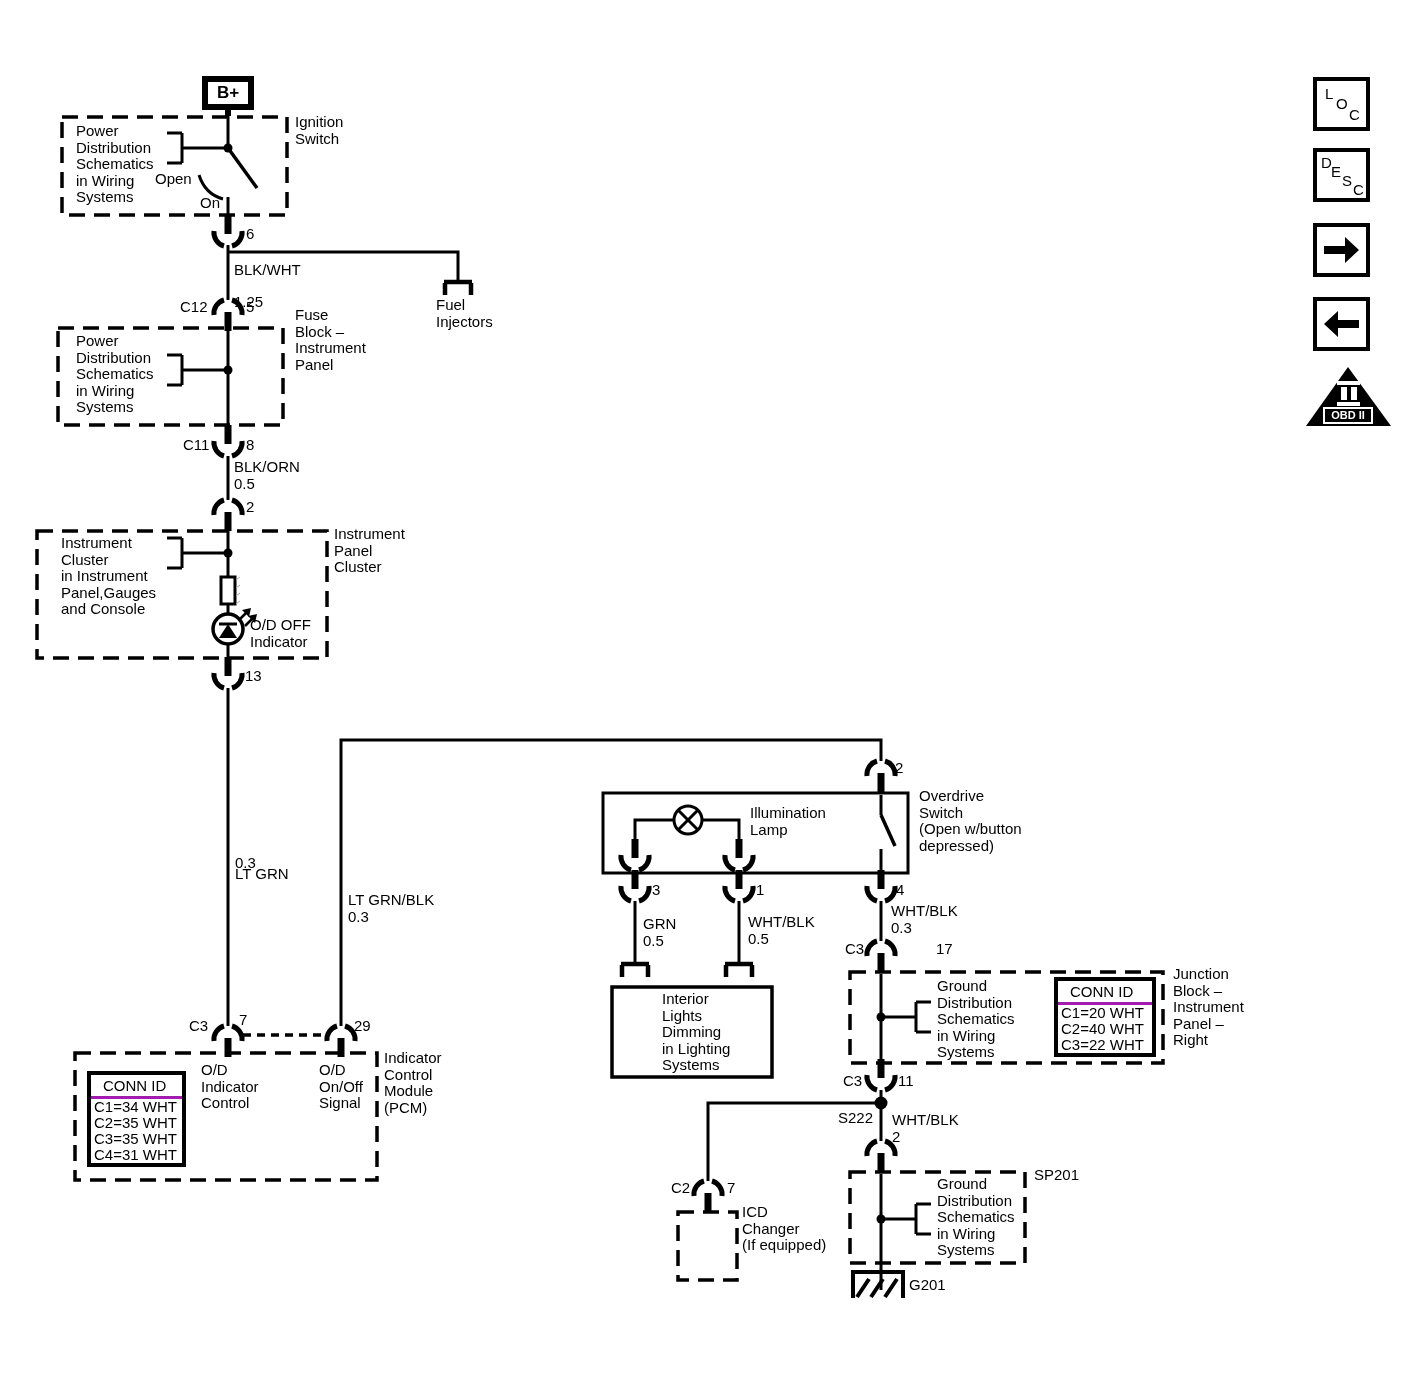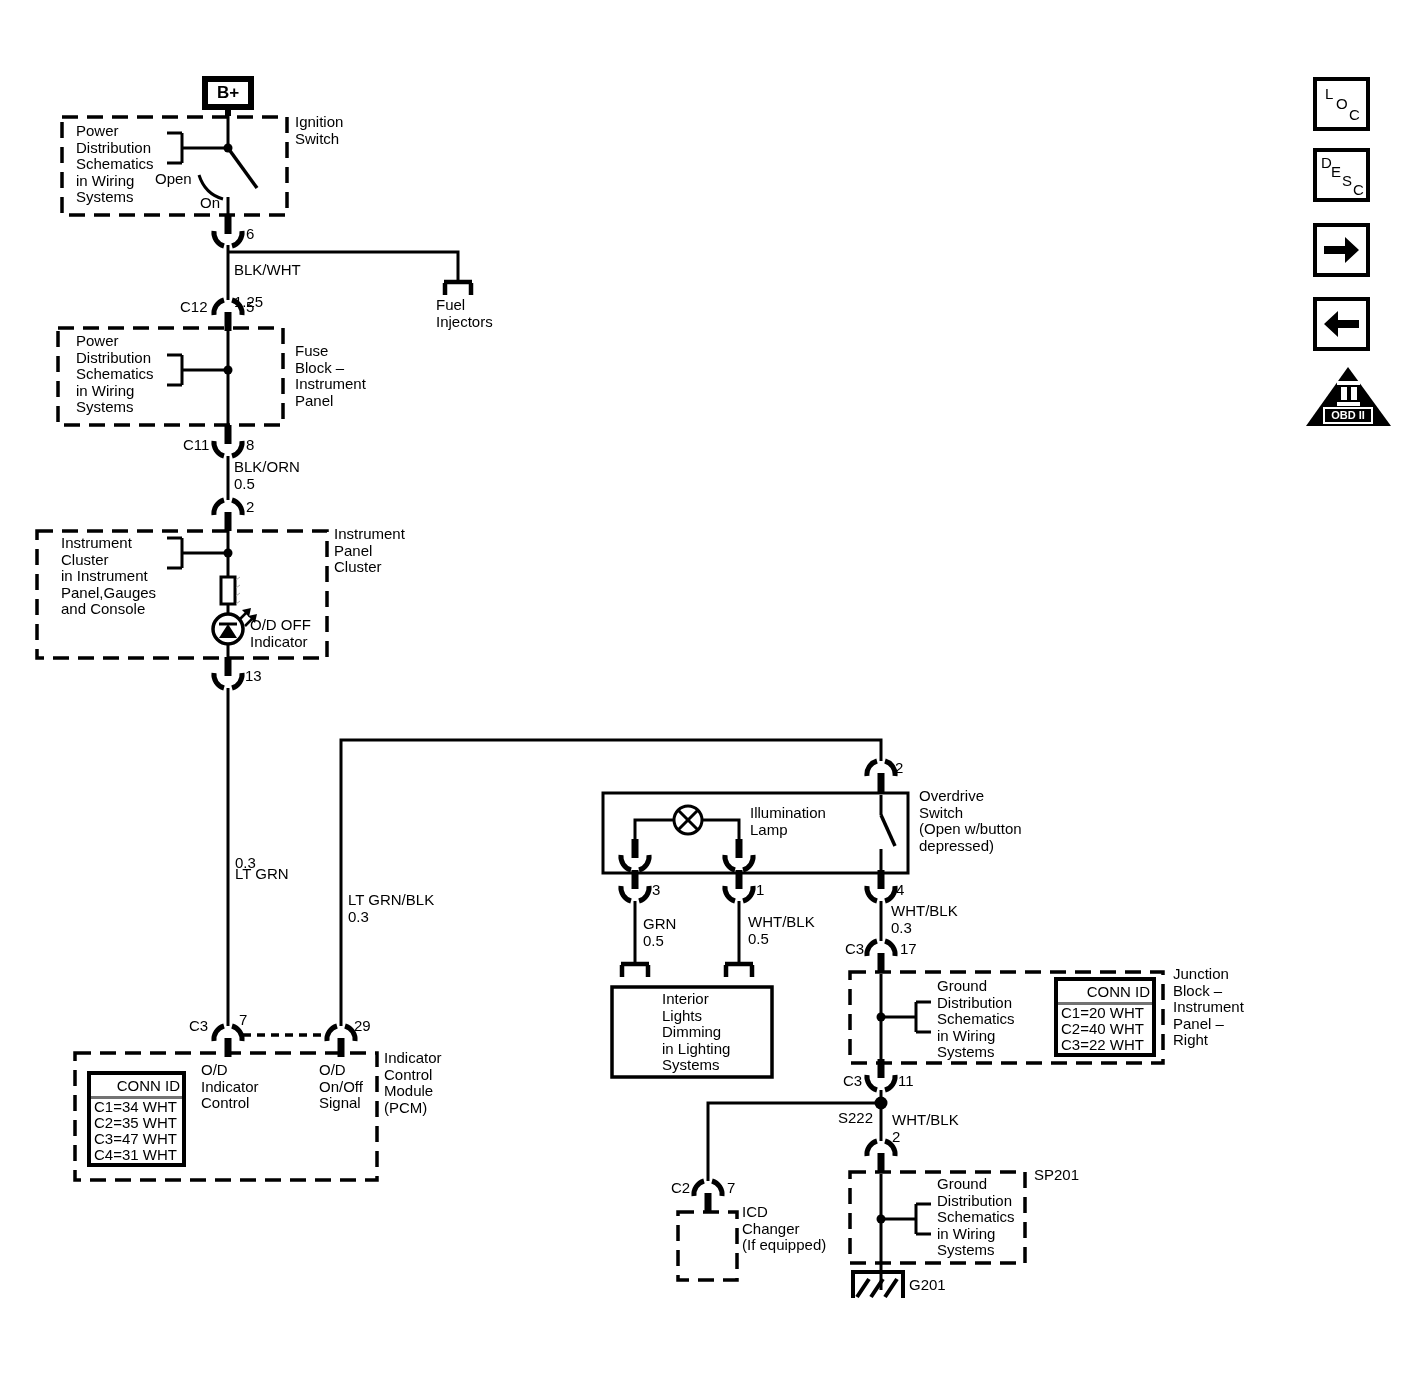--- a/index.html
+++ b/index.html
@@ -5,22 +5,22 @@
   html,body{margin:0;padding:0;background:#fff}
   #stage{position:relative;width:1412px;height:1374px;background:#fff;
          font-family:"Liberation Sans",sans-serif;color:#000;overflow:hidden}
   svg.art{position:absolute;left:0;top:0}
   .lbl{position:absolute;font:15px/16.5px "Liberation Sans",sans-serif;
        color:#000;white-space:pre-line}
   .bplus{position:absolute;left:202px;top:76px;width:40px;height:22px;
          border:6px solid #000;background:#fff;display:flex;align-items:center;
          justify-content:center;font:bold 17px "Liberation Sans",sans-serif}
   .connid{position:absolute;border:4px solid #000;background:#fff}
-  .connid .hdr{text-align:right;font:15px/21px "Liberation Sans",sans-serif;
-               border-bottom:3px solid #737373;padding:0 2px}
+  .connid .hdr{text-align:left;font:15px/21px "Liberation Sans",sans-serif;
+               border-bottom:3px solid #a21caf;padding:0 12px}
   .connid .row{font:15px/16px "Liberation Sans",sans-serif;padding:0 3px;white-space:nowrap}
   .btn{position:absolute;width:49px;height:46px;border:4px solid #000;background:#fff;cursor:pointer}
   .btn .lt{position:absolute;font:15px/15px "Liberation Sans",sans-serif}
   .obdlbl{position:absolute;left:1324px;top:409px;width:48px;text-align:center;
           color:#fff;font:bold 11px/13px "Liberation Sans",sans-serif}
 </style>
 </head>
 <body>
 
 <div id="stage">
@@ -193,21 +193,21 @@
 <div class="lbl" style="left:200px;top:195px">On</div>
 <div class="lbl" style="left:246px;top:226px">6</div>
 
 <div class="lbl" style="left:234px;top:262px">BLK/WHT</div>
 <div class="lbl" style="left:234px;top:294px">1.25</div>
 <div class="lbl" style="left:436px;top:297px">Fuel
 Injectors</div>
 
 <div class="lbl" style="left:180px;top:299px">C12</div>
 <div class="lbl" style="left:246px;top:299px">5</div>
-<div class="lbl" style="left:295px;top:343px">Fuse
+<div class="lbl" style="left:295px;top:307px">Fuse
 Block –
 Instrument
 Panel</div>
 <div class="lbl" style="left:76px;top:333px">Power
 Distribution
 Schematics
 in Wiring
 Systems</div>
 
 <div class="lbl" style="left:183px;top:437px">C11</div>
@@ -244,21 +244,21 @@
 Signal</div>
 <div class="lbl" style="left:384px;top:1050px">Indicator
 Control
 Module
 (PCM)</div>
 
 <div class="connid" style="left:87px;top:1071px;width:91px">
   <div class="hdr">CONN ID</div>
   <div class="row">C1=34 WHT</div>
   <div class="row">C2=35 WHT</div>
-  <div class="row">C3=47 WHT</div>
+  <div class="row">C3=35 WHT</div>
   <div class="row">C4=31 WHT</div>
 </div>
 
 <div class="lbl" style="left:895px;top:760px">2</div>
 <div class="lbl" style="left:750px;top:805px">Illumination
 Lamp</div>
 <div class="lbl" style="left:919px;top:788px">Overdrive
 Switch
 (Open w/button
 depressed)</div>
@@ -267,21 +267,21 @@
 <div class="lbl" style="left:896px;top:882px">4</div>
 
 <div class="lbl" style="left:643px;top:916px">GRN</div>
 <div class="lbl" style="left:643px;top:933px">0.5</div>
 <div class="lbl" style="left:748px;top:914px">WHT/BLK</div>
 <div class="lbl" style="left:748px;top:931px">0.5</div>
 <div class="lbl" style="left:891px;top:903px">WHT/BLK</div>
 <div class="lbl" style="left:891px;top:920px">0.3</div>
 
 <div class="lbl" style="left:845px;top:941px">C3</div>
-<div class="lbl" style="left:900px;top:941px">17</div>
+<div class="lbl" style="left:936px;top:941px">17</div>
 <div class="lbl" style="left:662px;top:991px">Interior
 Lights
 Dimming
 in Lighting
 Systems</div>
 <div class="lbl" style="left:937px;top:978px">Ground
 Distribution
 Schematics
 in Wiring
 Systems</div>

